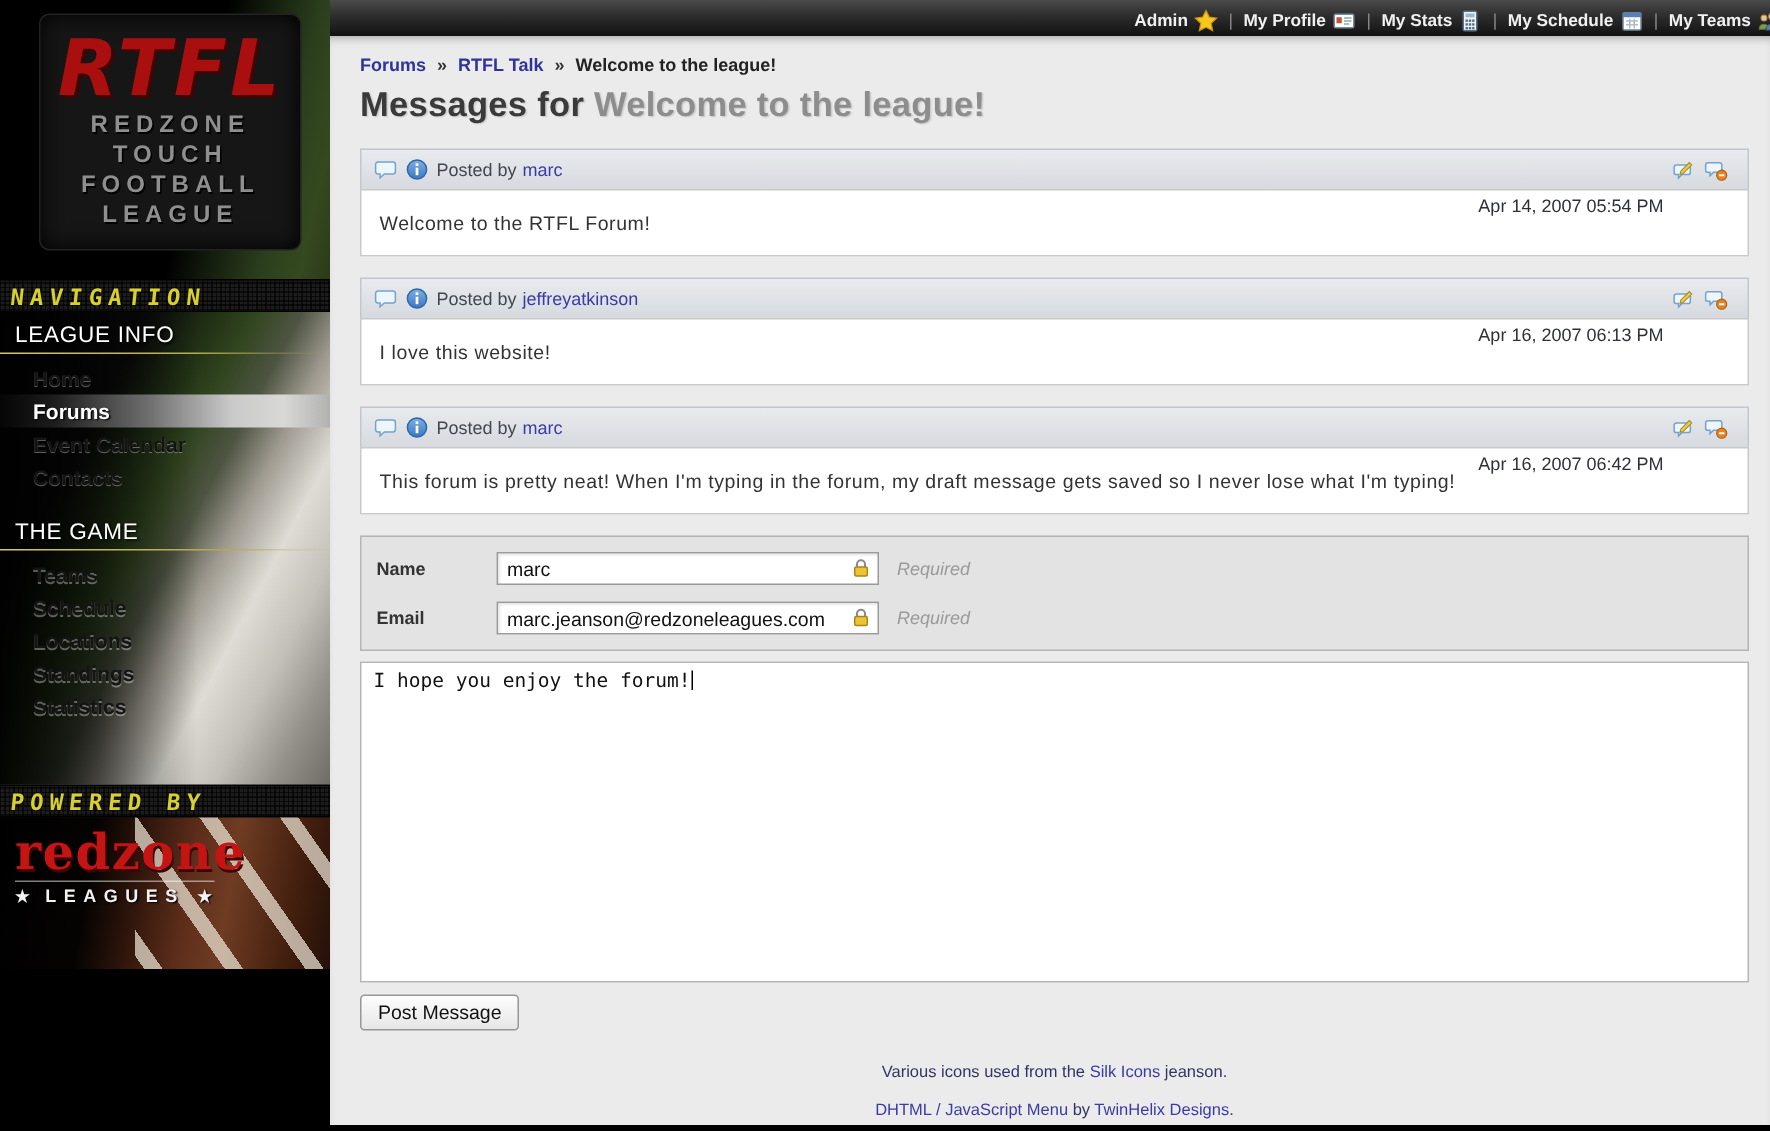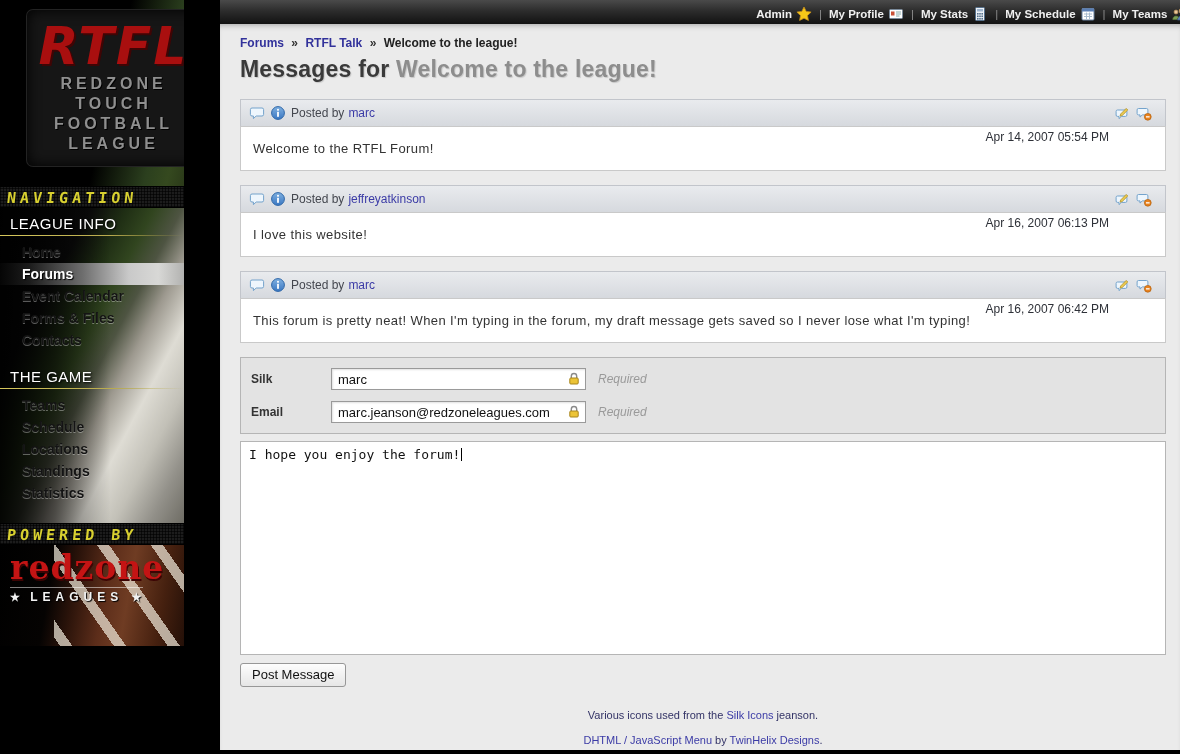--- a/index.html
+++ b/index.html
@@ -1,20 +1,20 @@
 <!DOCTYPE html>
 <html><head>
 <meta charset="utf-8">
 <style>
   * { margin:0; padding:0; box-sizing:border-box; }
   html,body { width:1180px; height:754px; overflow:hidden; }
   body { font-family:"Liberation Sans", sans-serif; background:#000; position:relative; }
 
   
-  .sidebar { position:absolute; left:0; top:0; width:184px; height:754px; background:#000; overflow:hidden; }
+  .sidebar { position:absolute; left:0; top:0; width:220px; height:754px; background:#000; overflow:hidden; }
   .sb-top { position:relative; height:186px;
     background:linear-gradient(103deg,#000 0%,#000 58%,#16200f 70%,#2b3f1e 82%,#35491f 92%,#2b3a19 100%); }
   .logo-box { position:absolute; left:27px; top:10px; width:173px; height:156px; background:#161616;
     border-radius:6px; box-shadow:inset 0 0 14px #000, 0 0 0 1px #232323; text-align:center; padding-top:8px; }
   .logo-abbr { font-size:52px; line-height:56px; font-weight:bold; font-style:italic; letter-spacing:2px;
     color:#a90f0f; text-shadow:2px 2px 0 #3f0505; font-family:"DejaVu Sans", sans-serif; }
   .logo-line { font-size:16px; line-height:20px; font-weight:bold; letter-spacing:4px; color:#8f8f8f;
     text-shadow:1px 1px 0 #000; }
   .led { height:22px; line-height:22px; background-color:#1c1c1c;
     background-image:repeating-linear-gradient(0deg, rgba(0,0,0,.6) 0 1px, transparent 1px 3px),
@@ -121,21 +121,20 @@
 
   <div class="led"><span>NAVIGATION</span></div>
 
   <div class="menu-zone">
     <div class="menu-inner">
       <div class="menu-heading">LEAGUE INFO</div>
       <div class="menu-underline"></div>
       <div class="menu-item">Home</div>
       <div class="menu-item selected">Forums</div>
       <div class="menu-item">Event Calendar</div>
-      <div class="menu-item">Forms &amp; Files</div>
       <div class="menu-item">Contacts</div>
       <div class="spacer-game"></div>
       <div class="menu-heading">THE GAME</div>
       <div class="menu-underline"></div>
       <div class="menu-item">Teams</div>
       <div class="menu-item">Schedule</div>
       <div class="menu-item">Locations</div>
       <div class="menu-item">Standings</div>
       <div class="menu-item">Statistics</div>
     </div>
@@ -320,21 +319,21 @@
             <rect x="10" y="11.2" width="3.6" height="1.3" fill="#fff"></rect>
           </svg>
       </div>
     </div>
     <div class="msg-body">This forum is pretty neat! When I'm typing in the forum, my draft message gets saved so I never lose what I'm typing!</div>
   </div>
 
   
   <div class="form-panel">
     <div class="form-row">
-      <span class="form-label">Silk</span>
+      <span class="form-label">Name</span>
       <span class="input-wrap">
         <input type="text" value="marc" style="">
         <svg class="lock" viewBox="0 0 16 16">
             <path d="M5.3 7V5.2a2.7 2.7 0 015.4 0V7" fill="none" stroke="#8a8a8a" stroke-width="1.4"></path>
             <rect x="3.8" y="7" width="8.4" height="6" rx="1" fill="#ecc437" stroke="#a8851c"></rect>
           </svg>
       </span>
       <span class="required">Required</span>
     </div>
     <div class="form-row">

